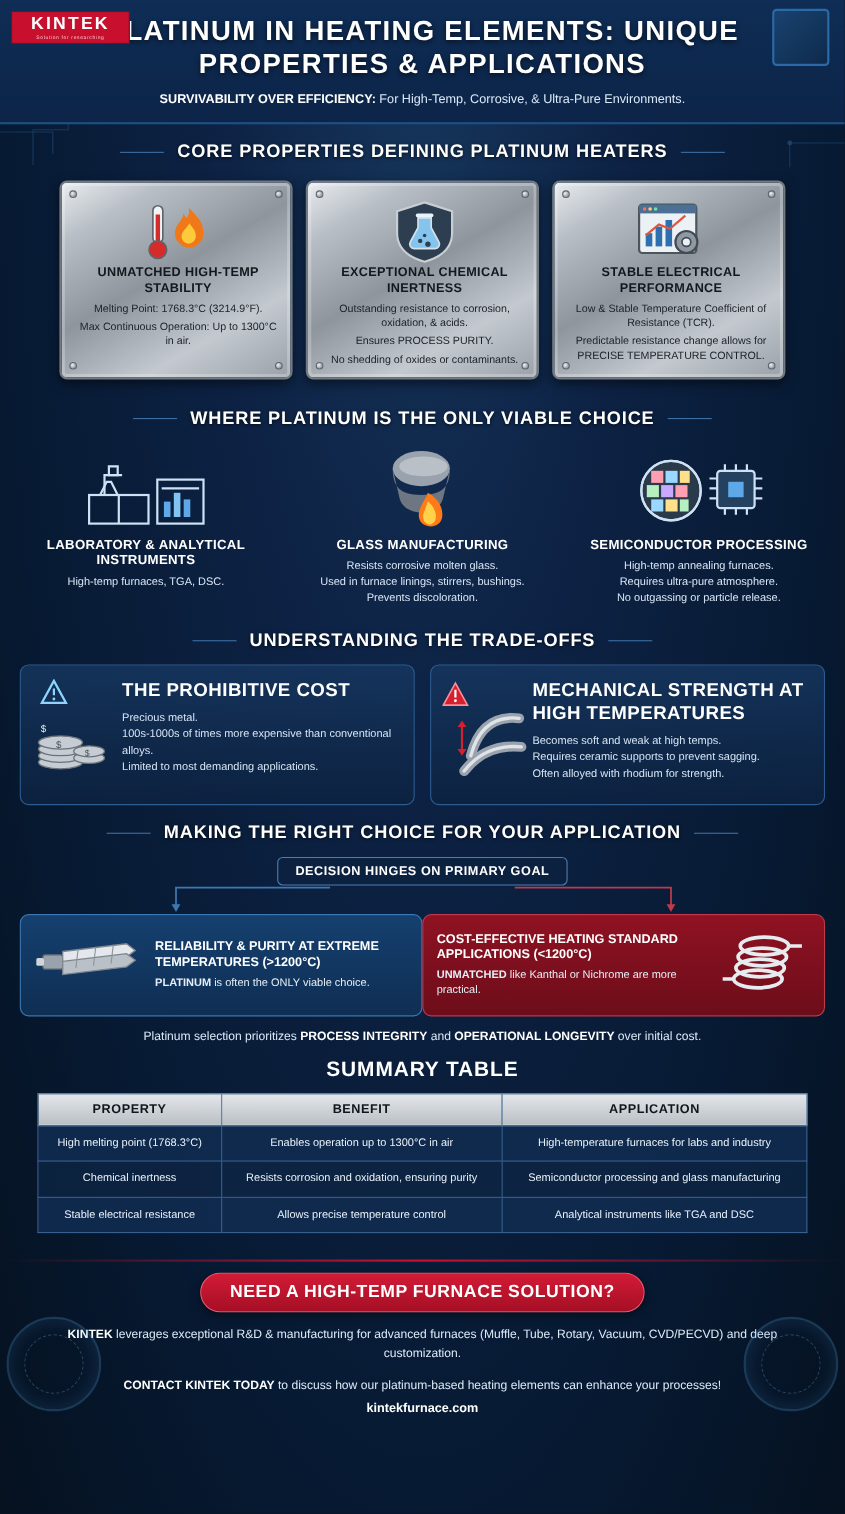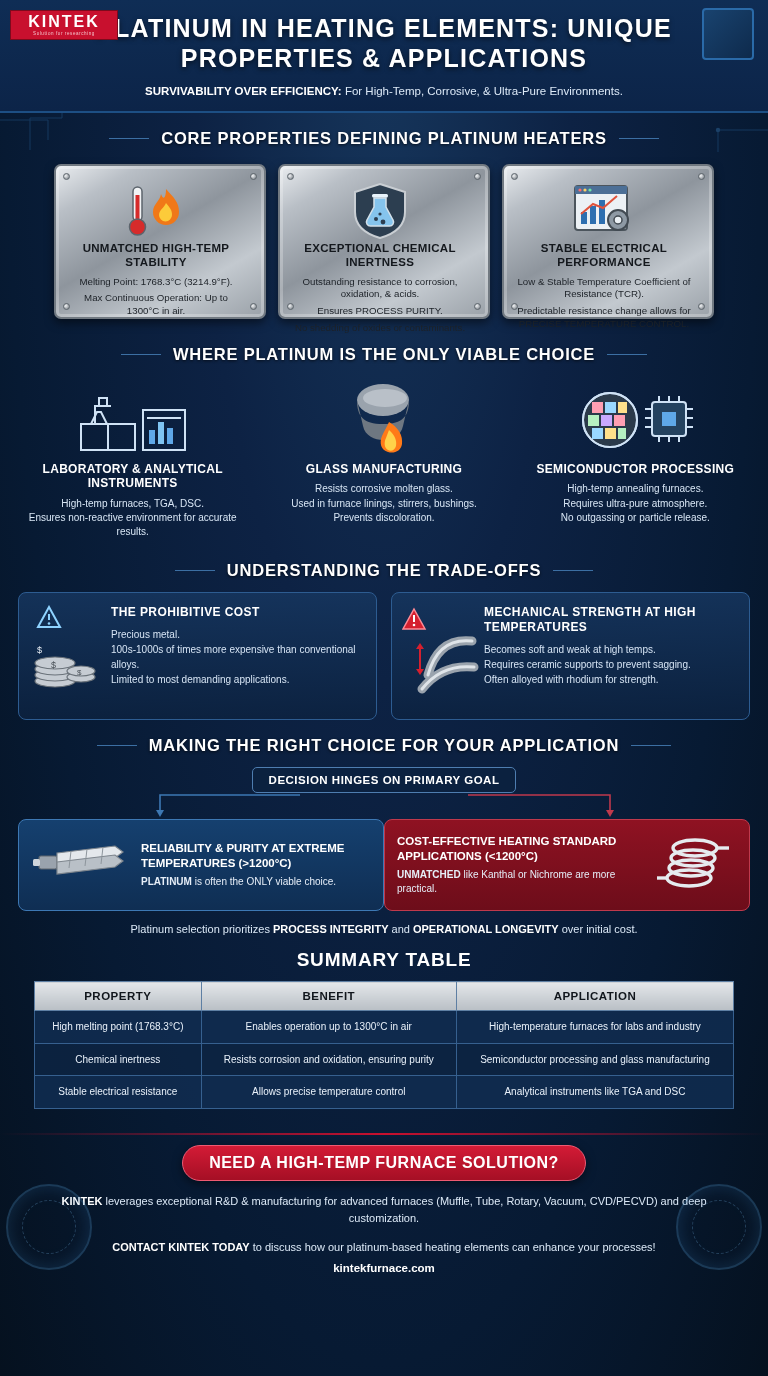--- a/index.html
+++ b/index.html
@@ -84,25 +84,25 @@
     font-size: 16.5px; font-weight: bold; letter-spacing: .8px;
     text-transform: uppercase; color: #ffffff;
     text-shadow: 0 1px 3px rgba(0,0,0,.7);
     white-space: nowrap;
   }
   .band { padding: 4px 18px 10px 18px; }
 
   
   .plaques { display: flex; gap: 12px; justify-content: center; }
   .plaque {
-    width: 212px; height: 155px;
+    width: 212px; height: 181px;
     background: linear-gradient(150deg,#e9ecef 0%, #b9bfc6 18%, #8e959d 46%, #c3c9cf 74%, #9aa1a8 100%);
     border: 2px solid #717981;
     border-radius: 7px;
-    padding: 14px 20px 10px 12px;
+    padding: 14px 8px 10px 12px;
     text-align: center;
     color: #1b1f24;
     position: relative;
     box-shadow: 0 4px 10px rgba(0,0,0,.5), inset 0 0 0 3px rgba(255,255,255,.25);
   }
   .screw {
     position: absolute; width: 7px; height: 7px; border-radius: 50%;
     background: radial-gradient(circle at 35% 35%, #f2f4f6, #6f767d);
     border: 1px solid #5e666d;
   }
@@ -129,21 +129,21 @@
   .tradeoffs { display: flex; gap: 14px; justify-content: center; padding: 0 18px; }
   .tcard {
     flex: 1; display: flex; gap: 10px;
     background: linear-gradient(180deg, rgba(22,54,95,.85), rgba(12,34,64,.85));
     border: 1px solid #2d5c91; border-radius: 8px;
     padding: 12px 12px 12px 10px;
     min-height: 128px;
   }
   .tcard .ticon { width: 72px; flex: 0 0 72px; }
   .tcard h3 {
-    font-size: 12px; font-weight: bold; text-transform: uppercase;
+    font-size: 17px; font-weight: bold; text-transform: uppercase;
     letter-spacing: .4px; color: #fff; margin-bottom: 7px; line-height: 1.25;
   }
   .tcard p { font-size: 10px; line-height: 1.5; color: #d6e4f4; }
 
   
   .decision-pill {
     margin: 6px auto 0; width: max-content;
     border: 1px solid #4e7db0; border-radius: 5px;
     padding: 6px 16px;
     font-size: 11.5px; font-weight: bold; letter-spacing: .5px;
@@ -361,21 +361,20 @@
           </g>
           <rect x="70" y="26" width="42" height="40" fill="none" stroke="#cfe2f5" stroke-width="2"></rect>
           <rect x="76" y="46" width="6" height="14" fill="#5fa8e8"></rect>
           <rect x="85" y="38" width="6" height="22" fill="#7fc4f2"></rect>
           <rect x="94" y="44" width="6" height="16" fill="#5fa8e8"></rect>
           <path d="M74 34 h34" stroke="#cfe2f5" stroke-width="2"></path>
         </svg>
       </div>
       <h3>LABORATORY &amp; ANALYTICAL INSTRUMENTS</h3>
       <p>High-temp furnaces, TGA, DSC.</p>
-      <p>Ensures non-reactive environment for accurate results.</p>
     </div>
 
     <div class="use">
       <div class="uicon">
         <svg width="110" height="72" viewBox="0 0 110 72">
           <path d="M28 18 a26 16 0 0 1 52 0 a26 16 0 0 1 -52 0z" fill="#9aa3ad"></path>
           <path d="M28 18 c0 16 6 24 26 24 c20 0 26-8 26-24 l-6 26 c-2 10-12 14-20 14 c-8 0-18-4-20-14z" fill="#6e7781"></path>
           <path d="M60 40 c10 6 14 14 13 22 c-1 7-8 10-14 8 c-7-2-9-9-6-16 c2-5 5-9 7-14z" fill="#ff7a18"></path>
           <path d="M60 48 c6 5 8 11 7 16 c-1 4-5 6-8 4 c-4-2-4-8-2-12z" fill="#ffd24a"></path>
           <ellipse cx="56" cy="16" rx="22" ry="9" fill="#b9c0c8"></ellipse>

